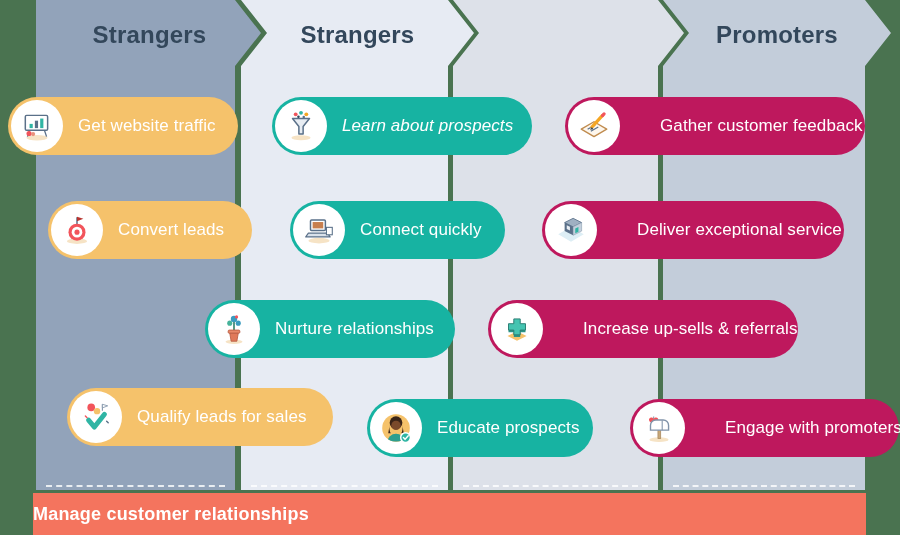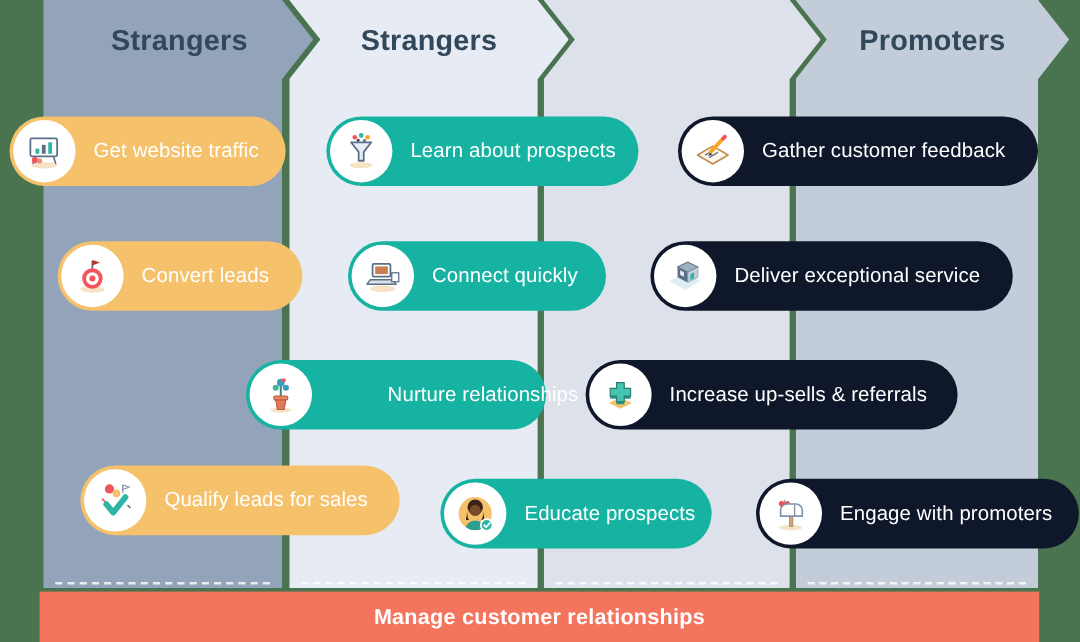--- a/index.html
+++ b/index.html
@@ -21,28 +21,28 @@
   .col-a .col-title{right:26px;padding-left:28px;}
 
   .col-dash{position:absolute;left:10px;right:36px;bottom:3px;height:0;
             border-top:2px dashed rgba(255,255,255,.8);}
 
   
   .pill{position:absolute;height:58px;border-radius:29px;display:flex;align-items:center;
         color:#fff;white-space:nowrap;}
   .pill-orange{background:#f5c26b;}
   .pill-teal{background:#17b3a2;}
-  .pill-blue{background:#0f172a;}
+  .pill-blue{background:#be185d;gap:25px;}
   .pill-circle{width:52px;height:52px;border-radius:50%;background:#fff;margin-left:3px;
                flex:0 0 auto;display:flex;align-items:center;justify-content:center;}
   .pill-label{margin-left:15px;padding-right:20px;font-size:17px;font-weight:500;letter-spacing:.1px;}
 
   
   .banner{position:absolute;left:33px;top:493px;width:833px;height:42px;background:#f4745e;
-          display:flex;align-items:center;justify-content:center;}
+          display:flex;align-items:center;justify-content:flex-start;}
   .banner-label{color:#fff;font-size:18px;font-weight:bold;letter-spacing:.2px;}
 
   svg{display:block;}
 </style>
 </head>
 <body>
 
 <div class="stage-wrap">
 
   <div class="col col-a">
@@ -71,21 +71,21 @@
         <rect x="9" y="14" width="3" height="4" fill="#2fb5a4"></rect>
         <rect x="14" y="11" width="3" height="7" fill="#5a7089"></rect>
         <rect x="19" y="9" width="3" height="9" fill="#2fb5a4"></rect>
         <circle cx="8.5" cy="23" r="2.4" fill="#f2545b"></circle>
         <circle cx="12.3" cy="23.6" r="2" fill="#e8927c"></circle>
       </svg>
     </span>
     <span class="pill-label">Get website traffic</span>
   </div>
 
-  <div class="pill pill-teal" style="left:272px;top:97px;width:260px;">
+  <div class="pill pill-teal" style="left:272px;top:97px;width:260px;font-style:italic;">
     <span class="pill-circle">
       <svg width="34" height="34" viewBox="0 0 32 32">
         <ellipse cx="16" cy="27" rx="9" ry="2.4" fill="#f6e3c5"></ellipse>
         <circle cx="11" cy="5" r="1.8" fill="#f2545b"></circle>
         <circle cx="16" cy="3.6" r="1.8" fill="#2fb5a4"></circle>
         <circle cx="21" cy="5" r="1.8" fill="#f5a623"></circle>
         <circle cx="13.6" cy="7.4" r="1.2" fill="#33475b"></circle>
         <circle cx="18.6" cy="7.6" r="1.2" fill="#5a7089"></circle>
         <path d="M8 9 h16 l-6 7.5 v7 h-4 v-7 z" fill="#e8edf3" stroke="#5a7089" stroke-width="1.4" stroke-linejoin="round"></path>
       </svg>
@@ -141,21 +141,21 @@
         <polygon points="10,9 18,5 26,9 18,13" fill="#9fb0c2" stroke="#5a7089" stroke-width="0.8"></polygon>
         <polygon points="10,9 18,13 18,21 10,17" fill="#5a7089"></polygon>
         <polygon points="18,13 26,9 26,17 18,21" fill="#c3cfdc" stroke="#8193a9" stroke-width="0.5"></polygon>
         <polygon points="20,14.6 23,13.1 23,17.6 20,19.1" fill="#2fb5a4"></polygon>
         <polygon points="12,11.5 15,13 15,16.5 12,15" fill="#e8edf3"></polygon>
       </svg>
     </span>
     <span class="pill-label">Deliver exceptional service</span>
   </div>
 
-  <div class="pill pill-teal" style="left:205px;top:300px;width:250px;gap:48px;">
+  <div class="pill pill-teal" style="left:205px;top:300px;width:250px;">
     <span class="pill-circle">
       <svg width="34" height="34" viewBox="0 0 32 32">
         <ellipse cx="16" cy="28" rx="8" ry="2" fill="#f6e3c5"></ellipse>
         <line x1="16" y1="17" x2="16" y2="8" stroke="#3b8772" stroke-width="1.6"></line>
         <circle cx="12" cy="10.5" r="2.4" fill="#46b29a"></circle>
         <circle cx="20" cy="10.5" r="2.4" fill="#3a9bbf"></circle>
         <circle cx="16" cy="6.5" r="3" fill="#3a9bbf"></circle>
         <circle cx="18.4" cy="4.6" r="1.5" fill="#f2545b"></circle>
         <rect x="10.5" y="17" width="11" height="3" rx="1" fill="#e8896a" stroke="#b85c42" stroke-width="0.8"></rect>
         <path d="M12 20 h8 l-1.3 7.5 h-5.4 z" fill="#e0795a" stroke="#b85c42" stroke-width="0.8"></path>

